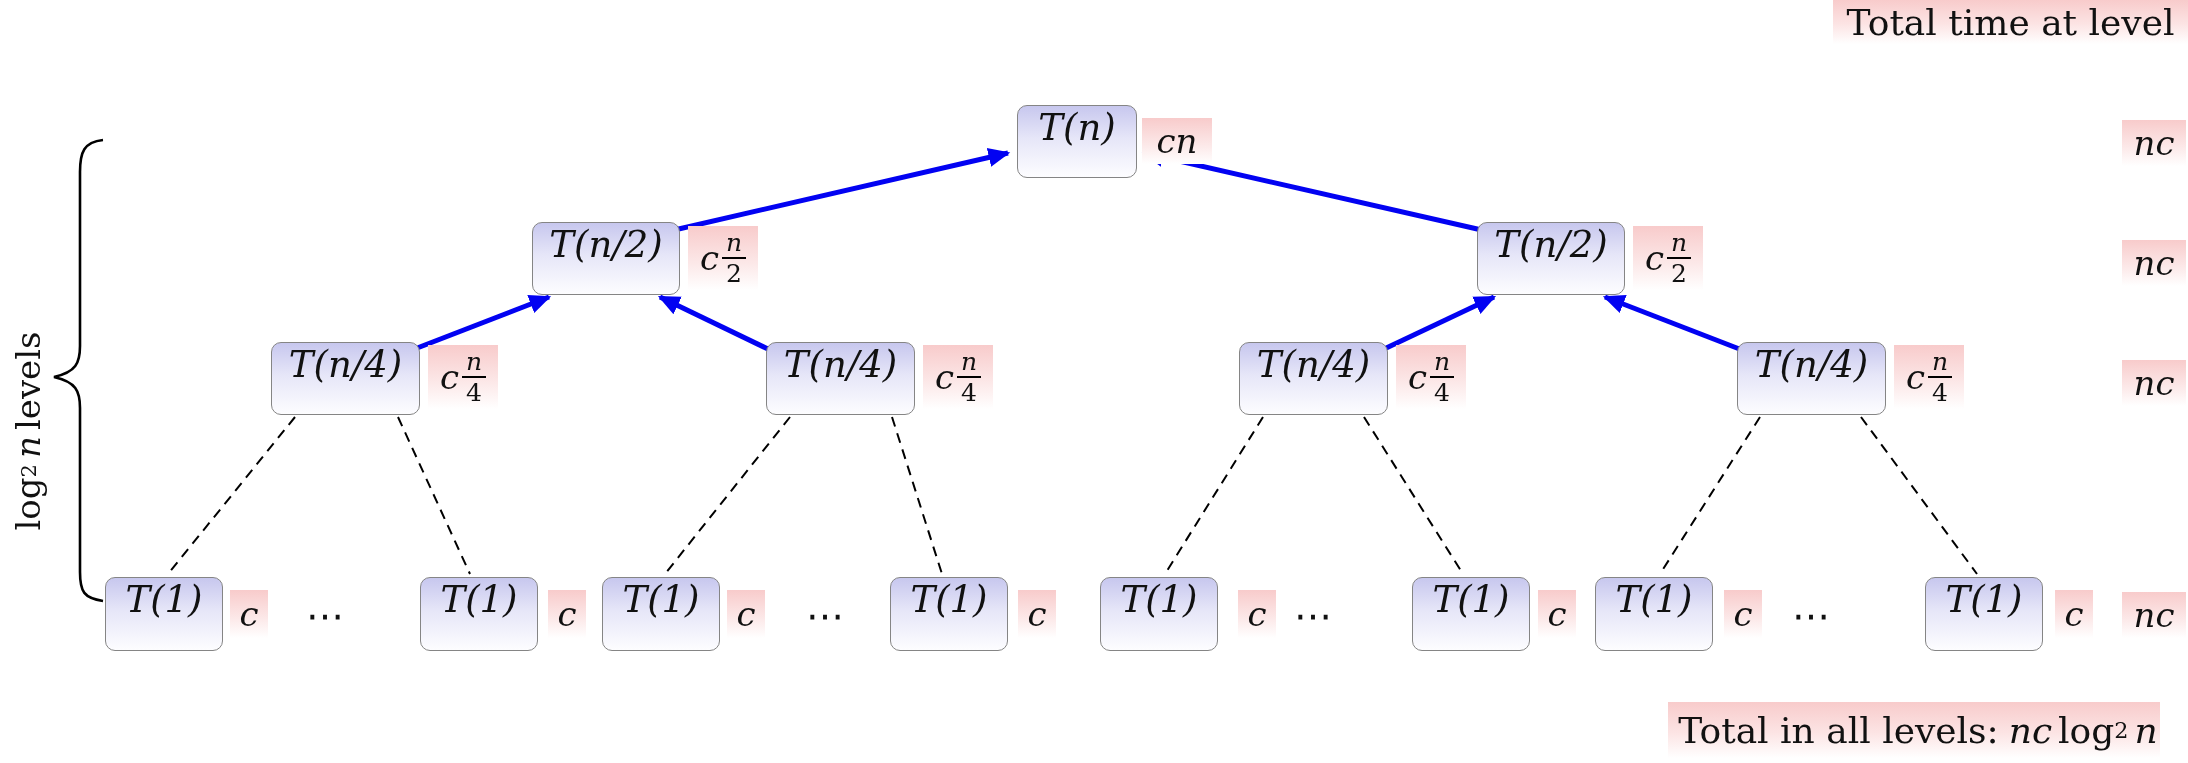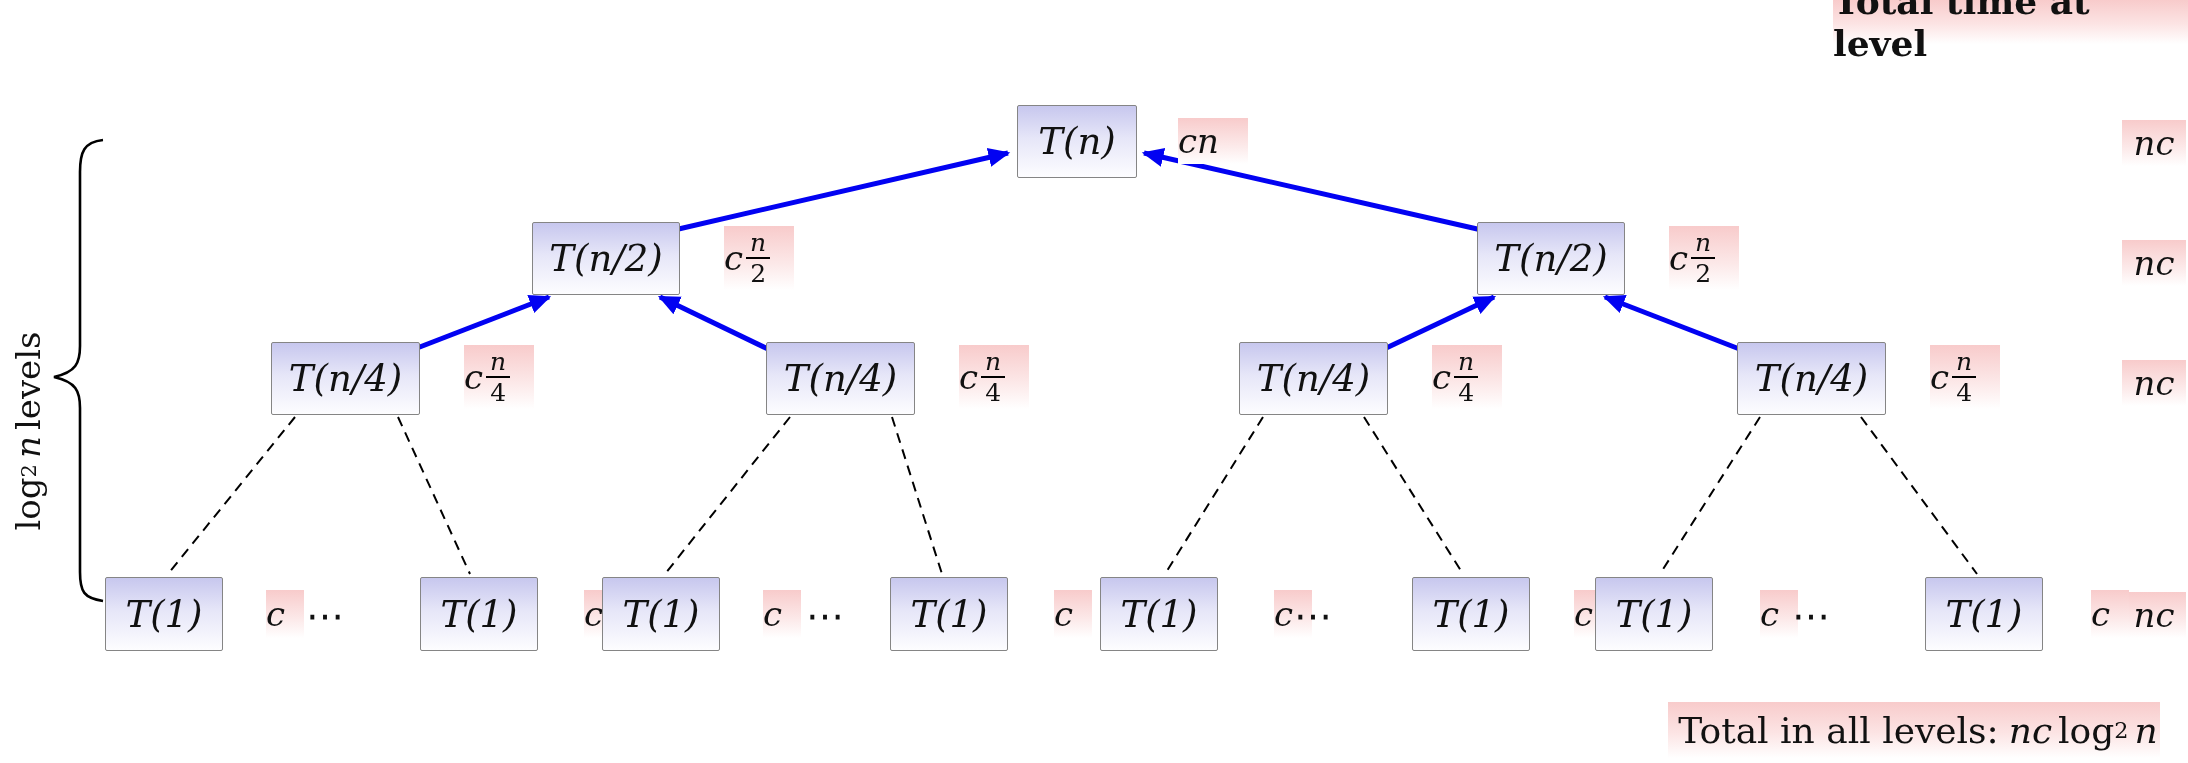--- a/index.html
+++ b/index.html
@@ -12,31 +12,31 @@
     overflow:hidden;
   }
   svg.lines { position:absolute; left:0; top:0; width:2188px; height:763px; }
   .edge-arrow { stroke:var(--arrow-blue,#0202f2); stroke-width:5; fill:none; }
   #arrowhead path { fill:var(--arrow-blue,#0202f2); }
   .dashed-edge { stroke:var(--line-black,#000); stroke-width:2; stroke-dasharray:10 7; fill:none; }
   .brace-path { stroke:var(--line-black,#000); stroke-width:2.6; fill:none; }
 
   .node {
     position:absolute;
-    display:flex; align-items:center; justify-content:center;
+    display:flex; align-items:flex-start; justify-content:center;
     border:1px solid var(--node-border,#888888);
-    border-radius:2px;
+    border-radius:10px;
     background:linear-gradient(180deg, var(--node-fill-top,#c7c7ee) 0%, #e6e6f8 45%, #fdfdff 100%);
     font-style:italic; font-size:37px;
   }
   .cost {
     position:absolute;
-    display:flex; align-items:center; 
+    display:flex; align-items:center; justify-content:center;
     background:linear-gradient(180deg, var(--cost-fill-top,#f8cccc) 0%, #fce9e9 60%, #ffffff 100%);
-    font-style:italic; font-size:34px;margin-left:36px;
+    font-style:italic; font-size:34px;
   }
   .coef { font-style:italic; margin-right:3px; }
   .frac { display:inline-flex; flex-direction:column; align-items:center; line-height:1; font-size:25px; }
   .frac .num { font-style:italic; border-bottom:2px solid #000; padding:0 4px 2px 4px; }
   .frac .den { font-style:normal; padding-top:2px; }
   .ellipsis {
     position:absolute; display:flex; align-items:center; justify-content:center;
     font-size:38px; font-style:normal; letter-spacing:4px;
   }
   .pinkbar {
@@ -94,21 +94,21 @@
     <path class="brace-path" d="M 103 140 C 84 142, 80 152, 80 172 L 80 346 C 80 363, 76 372, 54 377 C 76 382, 80 391, 80 408 L 80 572 C 80 592, 84 598, 103 601"></path>
   </svg>
 
   <div class="brace-label">
     <span class="rm">log</span>
       <span class="sub">2</span>
       <span class="it gap-s">n</span>
       <span class="rm gap-s">levels</span>
   </div>
 
-  <div class="pinkbar" style="left:1833px; top:0px; width:355px; height:44px;font-weight:bold;">
+  <div class="pinkbar" style="left:1833px; top:0px; width:355px; height:44px;">
     <span>Total time at level</span>
   </div>
 
   <div class="leveltotal" style="left:2122px; top:120px; width:64px; height:46px;">nc</div>
   <div class="leveltotal" style="left:2122px; top:240px; width:64px; height:46px;">nc</div>
   <div class="leveltotal" style="left:2122px; top:360px; width:64px; height:46px;">nc</div>
   <div class="leveltotal" style="left:2122px; top:592px; width:64px; height:46px;">nc</div>
 
   <div class="node" style="left:1017px; top:105px; width:118px; height:71px;">
     <span>T(n)</span>

